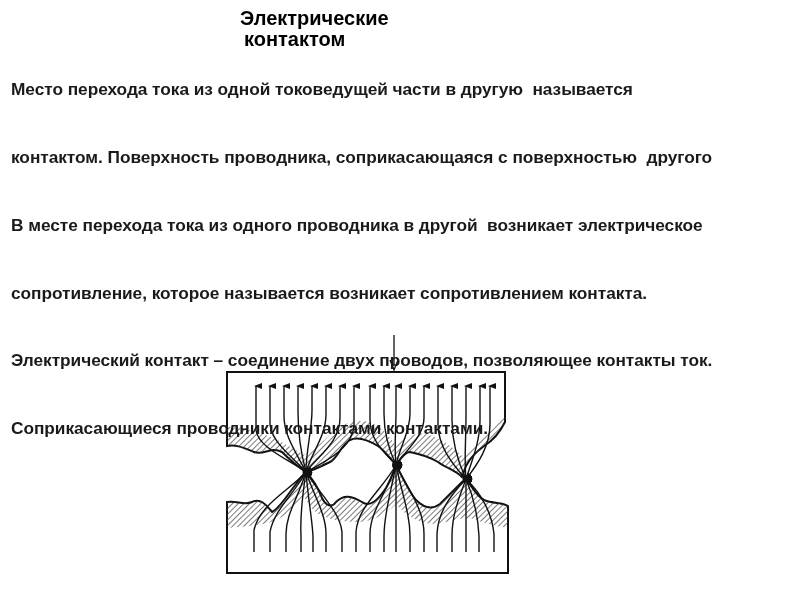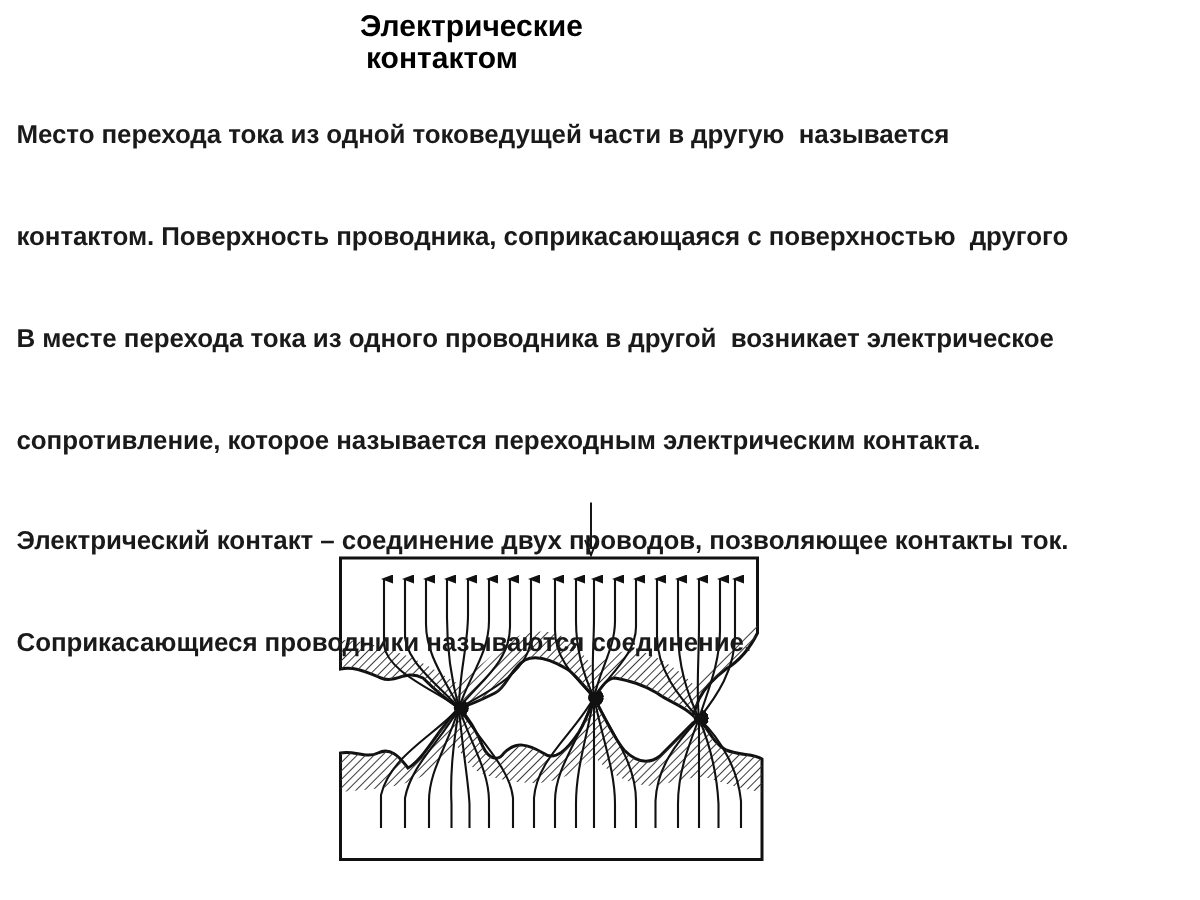--- a/index.html
+++ b/index.html
@@ -27,23 +27,23 @@
 
 <div class="title">
   <span class="l1">Электрические</span>
   <span class="l2">контактом</span>
 </div>
 
 <div class="body-text">
   <span class="line">Место перехода тока из одной токоведущей части в другую  называется</span>
   <span class="line">контактом. Поверхность проводника, соприкасающаяся с поверхностью  другого</span>
   <span class="line">В месте перехода тока из одного проводника в другой  возникает электрическое</span>
-  <span class="line">сопротивление, которое называется переходным электрическим контакта.</span>
+  <span class="line">сопротивление, которое называется возникает сопротивлением контакта.</span>
   <span class="line">Электрический контакт – соединение двух проводов, позволяющее контакты ток.</span>
-  <span class="line">Соприкасающиеся проводники называются соединение.</span>
+  <span class="line">Соприкасающиеся проводники контактами контактами.</span>
   
   
   
   
   
   
   
 </div>
 
 <svg class="diagram" viewBox="0 0 800 600" xmlns="http://www.w3.org/2000/svg">

